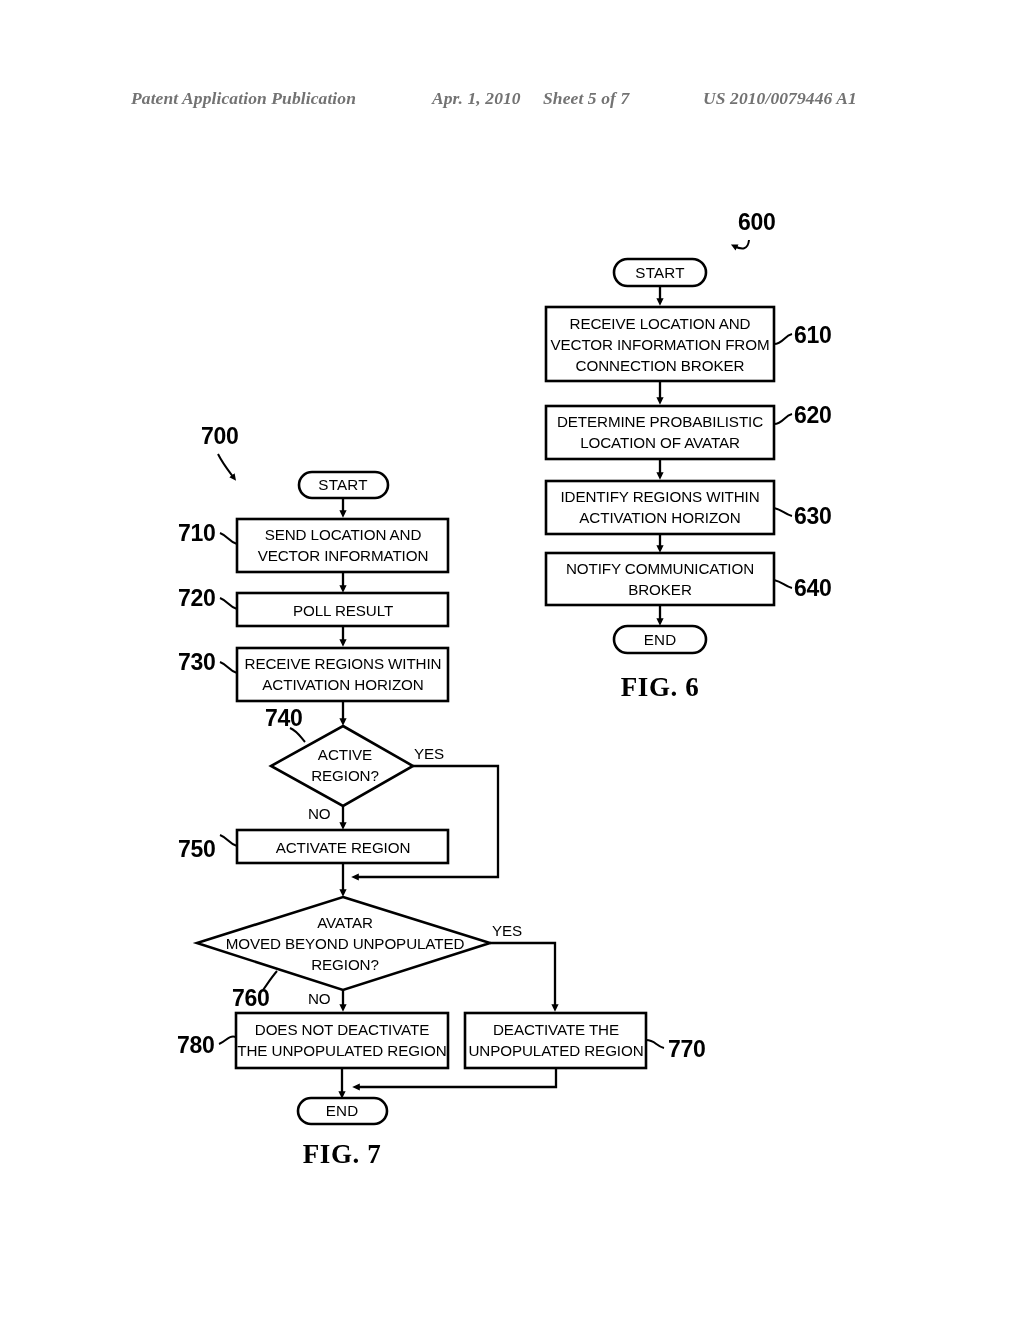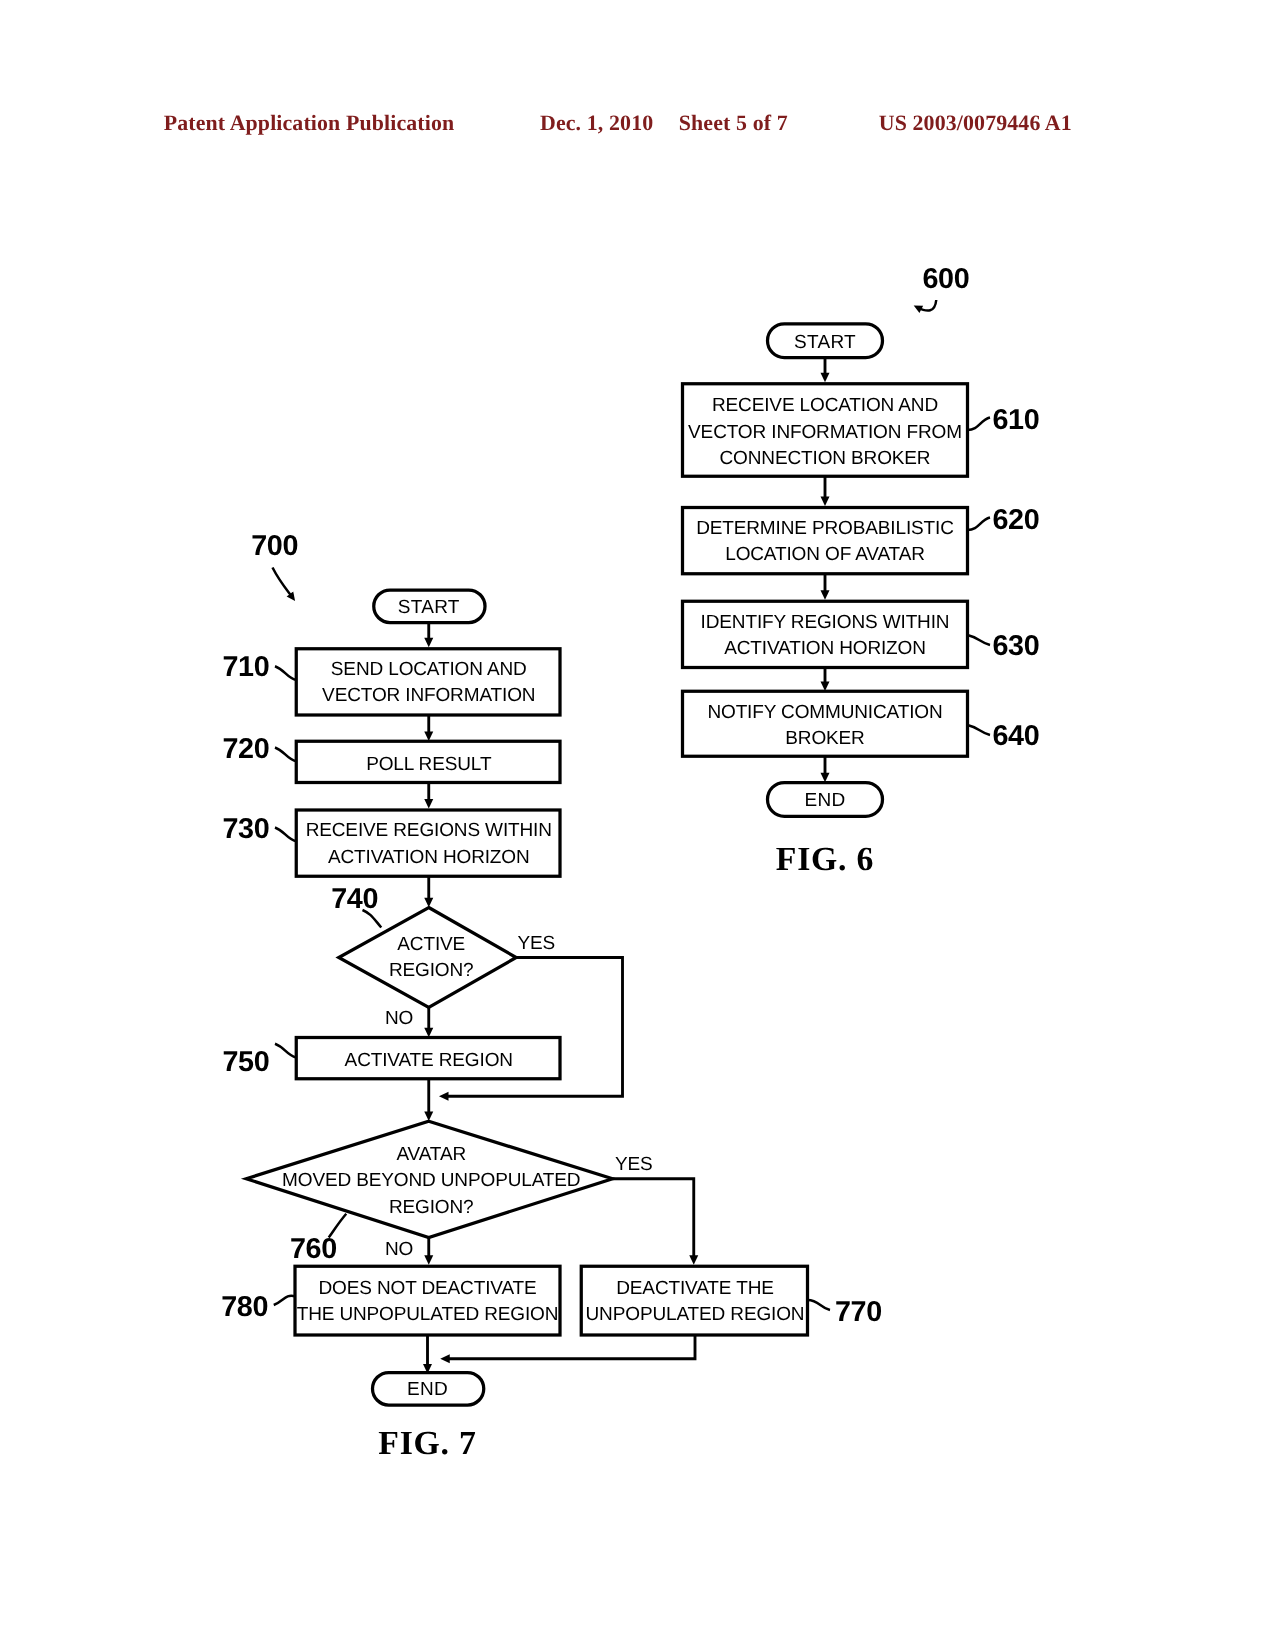--- a/index.html
+++ b/index.html
@@ -23,21 +23,22 @@
     height: 1320px;
   }
   .hdr {
     position: absolute;
     top: 88px;
     font-family: "Liberation Serif", serif;
     font-weight: bold;
     font-size: 17.5px;
     letter-spacing: 0.1px;
     white-space: nowrap;
-    color: #7f1d1d;
+    color: #737373;
+    font-style: italic;
   }
   #hdr-pub   { left: 131px; }
   #hdr-date  { left: 432px; }
   #hdr-sheet { left: 543px; }
   #hdr-num   { left: 703px; }
 
   svg { display: block; }
   svg text {
     font-family: "Liberation Sans", sans-serif;
     fill: #000;
@@ -86,23 +87,23 @@
   .leader {
     fill: none;
     stroke: #000000;
     stroke-width: 2.0;
   }
 </style>
 </head>
 <body>
 
 <div class="hdr" id="hdr-pub">Patent Application Publication</div>
-<div class="hdr" id="hdr-date">Dec. 1, 2010</div>
+<div class="hdr" id="hdr-date">Apr. 1, 2010</div>
 <div class="hdr" id="hdr-sheet">Sheet 5 of 7</div>
-<div class="hdr" id="hdr-num">US 2003/0079446 A1</div>
+<div class="hdr" id="hdr-num">US 2010/0079446 A1</div>
 
 <svg id="sheet" viewBox="0 0 1024 1320" width="1024" height="1320">
 
   <defs>
     <marker id="arrowhead" markerWidth="9" markerHeight="9" refX="4.2" refY="4.2" orient="auto" markerUnits="userSpaceOnUse">
       <path d="M0.4,0.6 L8.0,4.2 L0.4,7.8 Z" fill="#000"></path>
     </marker>
     <marker id="arrowheadsm" markerWidth="8" markerHeight="8" refX="3.8" refY="3.8" orient="auto" markerUnits="userSpaceOnUse">
       <path d="M0.4,0.5 L7.2,3.8 L0.4,7.1 Z" fill="#000"></path>
     </marker>

